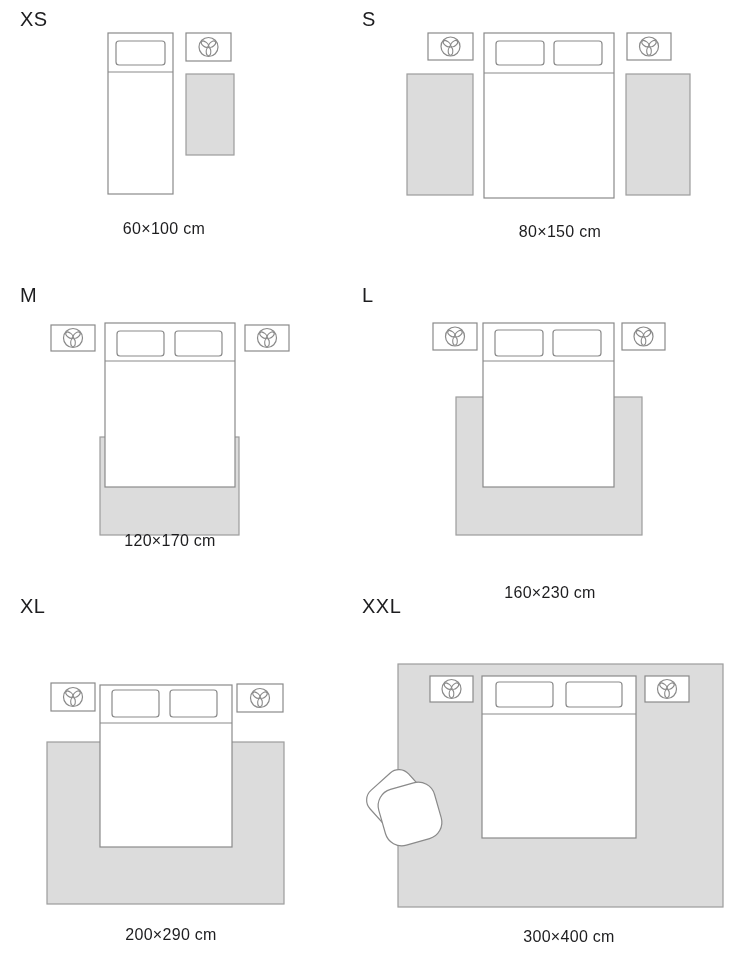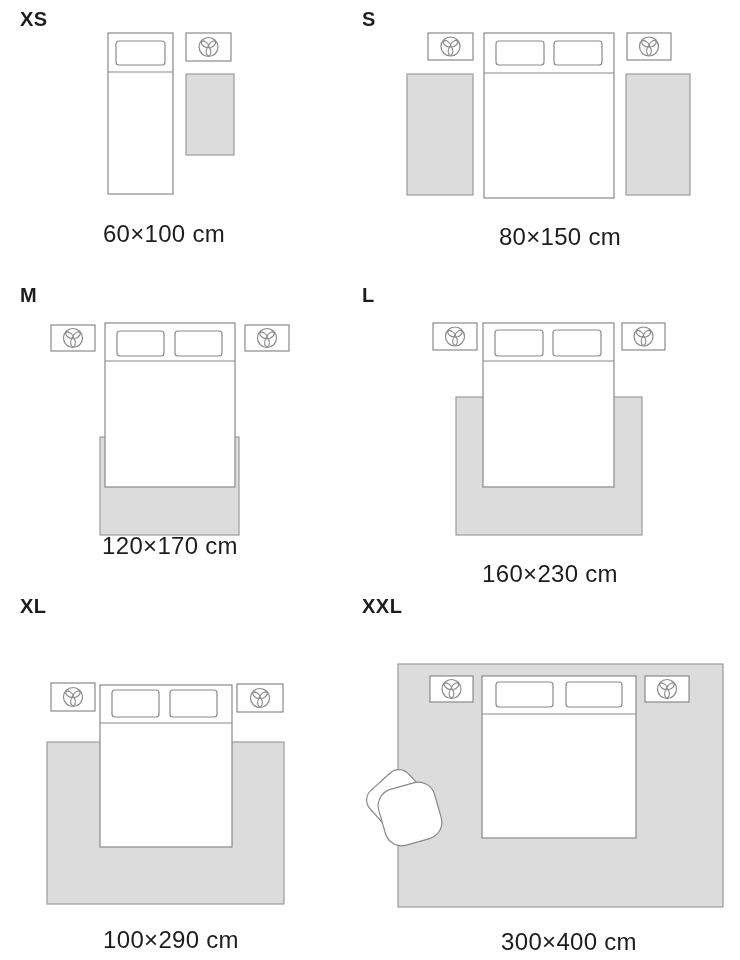--- a/index.html
+++ b/index.html
@@ -19,29 +19,29 @@
     overflow:hidden;
   }
   .canvas svg{position:absolute;left:0;top:0;}
   .furn{fill:#ffffff;stroke:var(--furniture-stroke);stroke-width:1.2;}
   .rug{fill:var(--rug-fill);stroke:var(--rug-stroke);stroke-width:1.2;}
   .ln{stroke:var(--furniture-stroke);stroke-width:1.2;}
   .petal{fill:none;stroke:var(--furniture-stroke);stroke-width:1.1;}
   .size-label{
     position:absolute;
     font-size:20px;
-    font-weight:700;
+    font-weight:400;
     letter-spacing:0.5px;
     color:var(--text);
     white-space:nowrap;
   }
   .dim-label{
     position:absolute;
     transform:translateX(-50%);
-    font-size:24px;
+    font-size:16px;
     font-weight:400;
     letter-spacing:0.3px;
     color:var(--text);
     white-space:nowrap;
   }
 </style>
 </head>
 <body>
 
 <div class="canvas">
@@ -142,17 +142,17 @@
   <div class="size-label" style="left:20px;top:8px">XS</div>
   <div class="size-label" style="left:362px;top:8px">S</div>
   <div class="size-label" style="left:20px;top:284px">M</div>
   <div class="size-label" style="left:362px;top:284px">L</div>
   <div class="size-label" style="left:20px;top:595px">XL</div>
   <div class="size-label" style="left:362px;top:595px">XXL</div>
 
   <div class="dim-label" style="left:164px;top:220px">60×100 cm</div>
   <div class="dim-label" style="left:560px;top:223px">80×150 cm</div>
   <div class="dim-label" style="left:170px;top:532px">120×170 cm</div>
-  <div class="dim-label" style="left:550px;top:560px">160×230 cm</div>
-  <div class="dim-label" style="left:171px;top:926px">100×290 cm</div>
+  <div class="dim-label" style="left:550px;top:584px">160×230 cm</div>
+  <div class="dim-label" style="left:171px;top:926px">200×290 cm</div>
   <div class="dim-label" style="left:569px;top:928px">300×400 cm</div>
 
 </div>
 
 </body></html>

